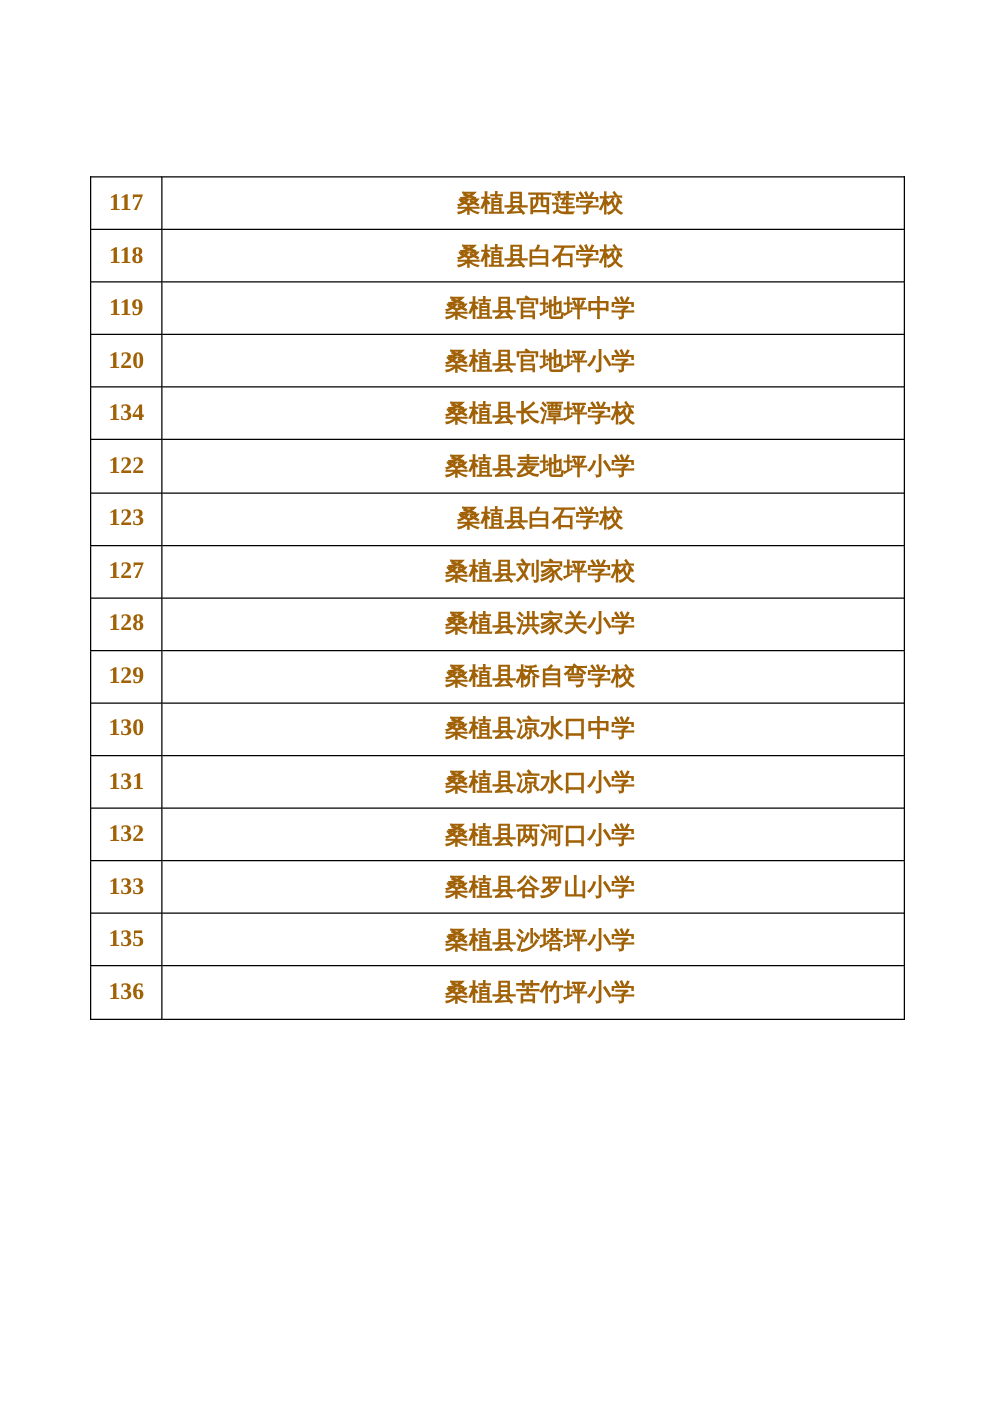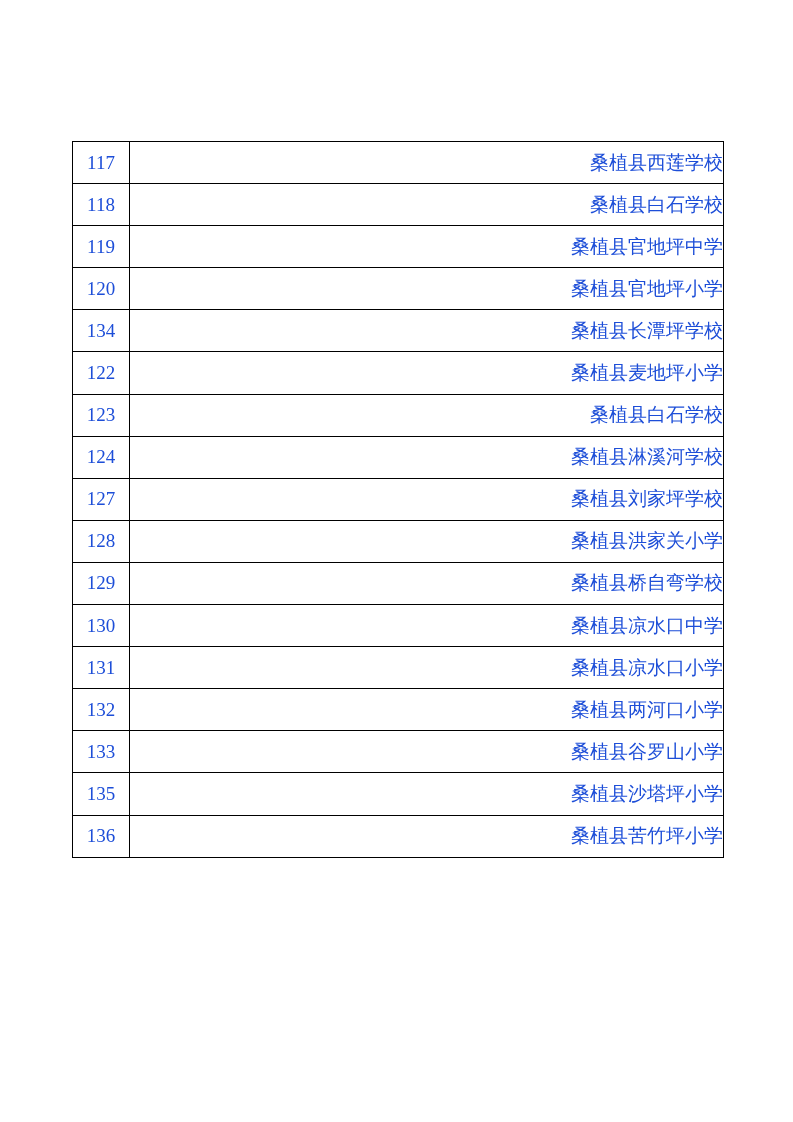--- a/index.html
+++ b/index.html
@@ -16,38 +16,39 @@
   }
   .school-table {
     position: absolute;
     left: 72px;
     top: 141px;
     width: 652px;
     border-collapse: collapse;
     table-layout: fixed;
     font-family: "Liberation Serif", "DejaVu Serif", serif;
     font-size: 19px;
-    color: #1d4ed8;
+    color: #a16207;
+    font-weight: bold;
   }
   .school-table td {
     border: 1px solid #000000;
     height: 41.1px;
     padding: 0;
     vertical-align: middle;
     overflow: hidden;
     white-space: nowrap;
   }
   .school-table td.col-no {
     width: 56px;
     text-align: center;
     font-variant-numeric: lining-nums;
   }
   .school-table td.col-name {
     padding-left: 11px;
-    text-align: right;
+    text-align: center;
   }
 </style>
 </head>
 <body>
 
 <div class="page">
   <table class="school-table">
     <tbody>
         <tr>
           <td class="col-no">117</td>
@@ -69,24 +70,20 @@
           <td class="col-no">134</td>
           <td class="col-name">桑植县长潭坪学校</td>
         </tr>
         <tr>
           <td class="col-no">122</td>
           <td class="col-name">桑植县麦地坪小学</td>
         </tr>
         <tr>
           <td class="col-no">123</td>
           <td class="col-name">桑植县白石学校</td>
-        </tr>
-        <tr>
-          <td class="col-no">124</td>
-          <td class="col-name">桑植县淋溪河学校</td>
         </tr>
         <tr>
           <td class="col-no">127</td>
           <td class="col-name">桑植县刘家坪学校</td>
         </tr>
         <tr>
           <td class="col-no">128</td>
           <td class="col-name">桑植县洪家关小学</td>
         </tr>
         <tr>

